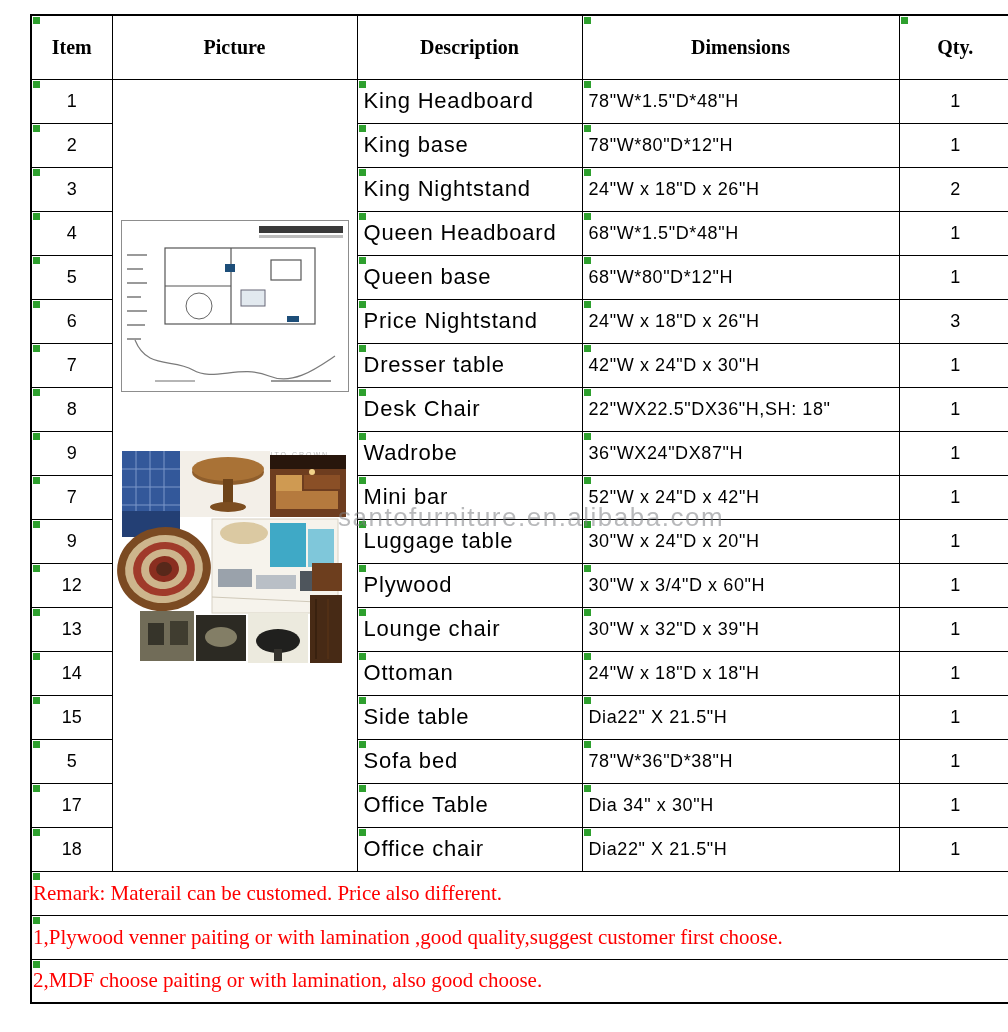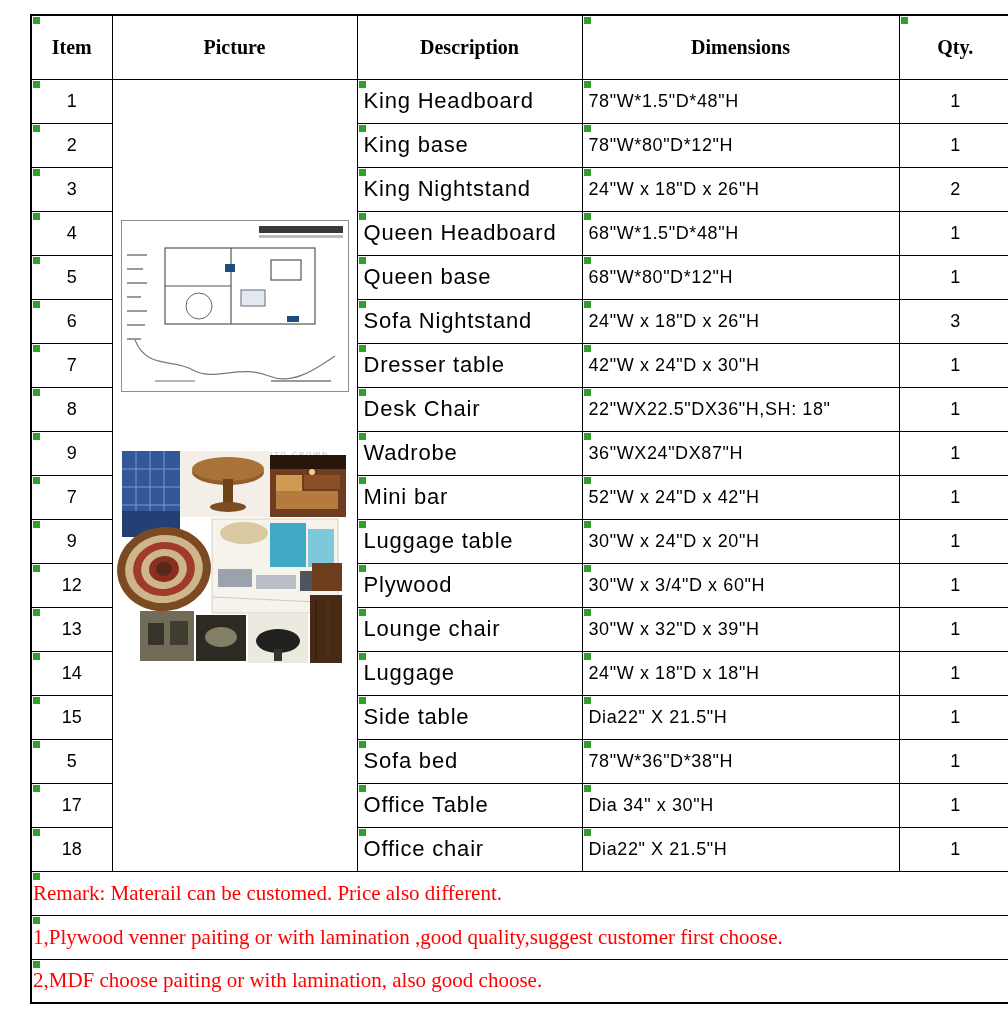--- a/index.html
+++ b/index.html
@@ -171,21 +171,21 @@
         <td class="qty">1</td>
       </tr>
       <tr class="item-row">
         <td class="item gm">5</td>
         <td class="desc gm">Queen base</td>
         <td class="dim gm">68"W*80"D*12"H</td>
         <td class="qty">1</td>
       </tr>
       <tr class="item-row">
         <td class="item gm">6</td>
-        <td class="desc gm">Sofa Nightstand</td>
+        <td class="desc gm">Price Nightstand</td>
         <td class="dim gm">24"W x 18"D x 26"H</td>
         <td class="qty">3</td>
       </tr>
       <tr class="item-row">
         <td class="item gm">7</td>
         <td class="desc gm">Dresser table</td>
         <td class="dim gm">42"W x 24"D x 30"H</td>
         <td class="qty">1</td>
       </tr>
       <tr class="item-row">
@@ -219,21 +219,21 @@
         <td class="qty">1</td>
       </tr>
       <tr class="item-row">
         <td class="item gm">13</td>
         <td class="desc gm">Lounge chair</td>
         <td class="dim gm">30"W x 32"D x 39"H</td>
         <td class="qty">1</td>
       </tr>
       <tr class="item-row">
         <td class="item gm">14</td>
-        <td class="desc gm">Luggage</td>
+        <td class="desc gm">Ottoman</td>
         <td class="dim gm">24"W x 18"D x 18"H</td>
         <td class="qty">1</td>
       </tr>
       <tr class="item-row">
         <td class="item gm">15</td>
         <td class="desc gm">Side table</td>
         <td class="dim gm">Dia22" X 21.5"H</td>
         <td class="qty">1</td>
       </tr>
       <tr class="item-row">
@@ -260,13 +260,14 @@
       </tr>
       <tr class="remark-row">
         <td colspan="5" class="gm">1,Plywood venner paiting or with lamination ,good quality,suggest customer first choose.</td>
       </tr>
       <tr class="remark-row">
         <td colspan="5" class="gm">2,MDF choose paiting or with lamination, also good choose.</td>
       </tr>
     </tbody>
   </table>
 
+  <div class="watermark">santofurniture.en.alibaba.com</div>
 </div>
 
 </body></html>

